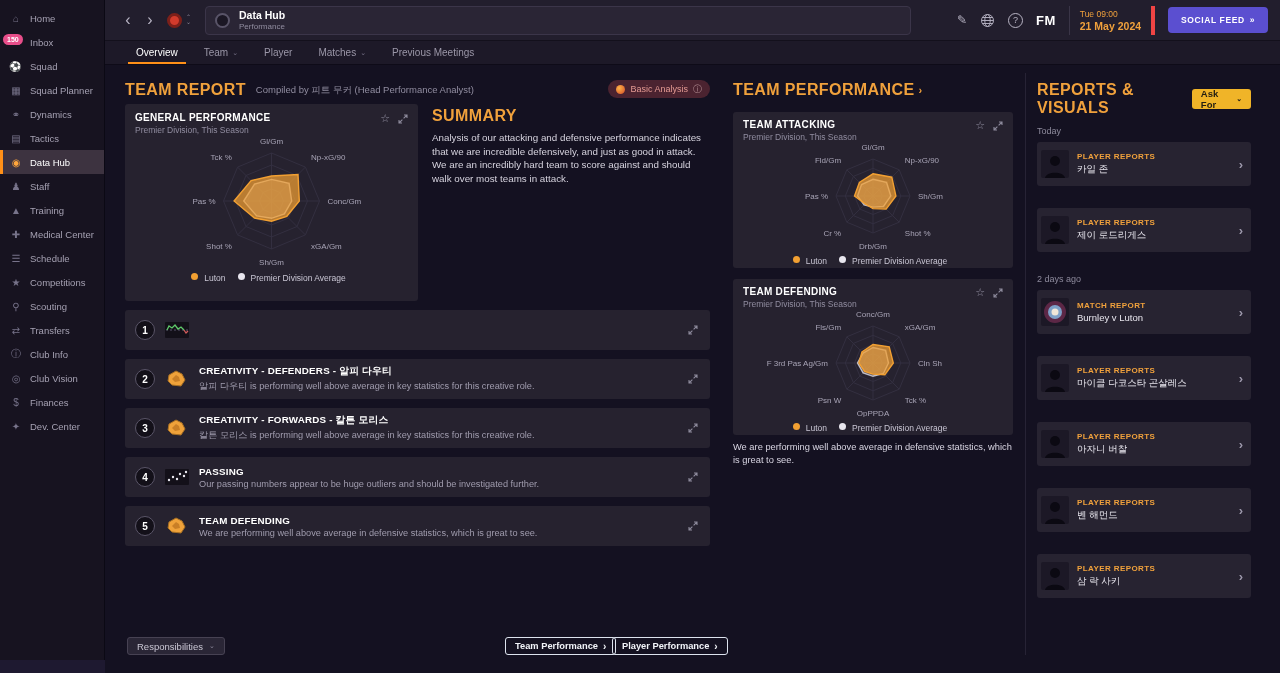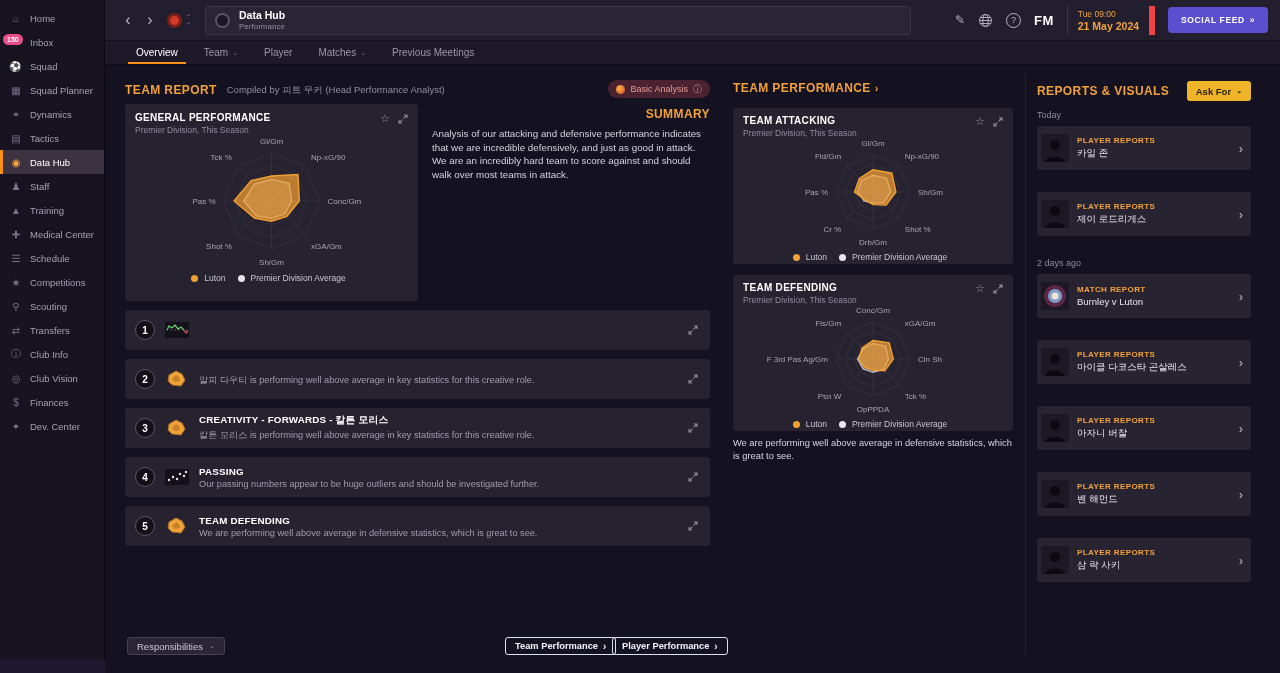--- a/index.html
+++ b/index.html
@@ -22,57 +22,57 @@
   #club-badge { width:15px; height:15px; border-radius:50%; background:#d23b2c; border:3px solid #7c201a; margin-left:6px; cursor:pointer; flex:none; }
   .caret-stack { display:flex; flex-direction:column; align-items:center; margin-left:4px; color:#8d8a9c; font-size:6px; line-height:5px; cursor:pointer; }
   #title-field { margin-left:14px; width:706px; height:29px; background:#2a2535; border:1px solid #3b3549; border-radius:4px; display:flex; align-items:center; padding:0 9px; cursor:pointer; }
   #screen-icon { width:15px; height:15px; border-radius:50%; border:2px solid #595468; background:#1b1724; margin-right:9px; flex:none; }
   #title-texts .t1 { font-size:10.5px; font-weight:bold; color:#fff; }
   #title-texts .t2 { font-size:8px; color:#918da0; margin-top:1px; }
   #topbar-right { margin-left:auto; display:flex; align-items:center; gap:13px; padding-right:12px; }
   .hdr-icon { color:#b8b4c4; font-size:12px; cursor:pointer; }
   .help-circle { width:15px; height:15px; border:1px solid #b8b4c4; border-radius:50%; color:#b8b4c4; font-size:9px; display:flex; align-items:center; justify-content:center; cursor:pointer; }
   #fm-logo { font-size:13px; font-weight:bold; color:#fff; letter-spacing:.5px; cursor:default; }
-  #date-box { border-left:1px solid #3a3547; border-right:6px solid #ef4444; padding:3px 10px; cursor:pointer; }
+  #date-box { border-left:1px solid #3a3547; border-right:4px solid #ef4444; padding:3px 10px; cursor:pointer; }
   #date-box .d1 { font-size:8.5px; color:#f0a13c; }
   #date-box .d2 { font-size:10.5px; color:#f0a13c; font-weight:bold; margin-top:1px; }
   #social-feed-btn { background:#5b4fd0; color:#fff; font-size:8.5px; font-weight:bold; letter-spacing:.6px; border-radius:4px; height:26px; display:flex; align-items:center; gap:5px; padding:0 13px; cursor:pointer; }
 
   
   #tabbar { position:absolute; left:105px; top:41px; width:1175px; height:24px; background:#1d1928; display:flex; padding-left:18px; border-bottom:1px solid #0e0b18; z-index:5; }
   .tab { padding:0 13px; display:flex; align-items:center; gap:4px; font-size:10px; color:#9b97a8; cursor:pointer; position:relative; }
   .tab.selected { color:#fff; }
   .tab.selected::after { content:''; position:absolute; left:5px; right:5px; bottom:0; height:2px; background:#ff9018; }
   .tab .caret { font-size:7px; color:#777288; }
 
   
   #content { position:absolute; left:105px; top:65px; width:1175px; height:608px; }
   #divider { position:absolute; left:920px; top:8px; width:1px; height:582px; background:#272335; }
 
-  .orange-h { color:#f0a13c; font-weight:bold; font-size:12px; letter-spacing:.4px;text-align:right; }
+  .orange-h { color:#f0a13c; font-weight:bold; font-size:16px; letter-spacing:.4px; }
   .panel { background:#26222f; border-radius:3px; }
 
   
   #col-left { position:absolute; left:20px; top:0; width:585px; }
   #report-row { position:relative; margin-top:16px; height:18px; display:flex; align-items:center; gap:10px; }
   #compiled-by { font-size:9.5px; color:#918da0; }
   #basic-analysis { position:absolute; right:0; top:-1px; height:18px; background:#4b2330; border-radius:9px; display:flex; align-items:center; gap:5px; padding:0 8px; cursor:pointer; }
   #basic-analysis .lvl { width:9px; height:9px; border-radius:50%; background:radial-gradient(circle at 35% 35%, #ffb347, #d24b28); }
   #basic-analysis .txt { font-size:9px; color:#e49a93; }
   #basic-analysis .info { font-size:9px; color:#b08a90; }
 
   #left-row { display:flex; margin-top:5px; }
   #general-panel { width:293px; height:197px; padding:8px 10px 6px; flex:none; }
   .panel-head { display:flex; align-items:flex-start; }
   .panel-title { font-size:10px; font-weight:bold; color:#fff; letter-spacing:.3px; }
   .panel-sub { font-size:8.5px; color:#918da0; margin-top:2px; }
   .panel-icons { margin-left:auto; display:flex; gap:8px; align-items:center; color:#8d8a9c; }
   .star-icon { font-size:11px; cursor:pointer; }
   .expand-svg { width:10px; height:10px; cursor:pointer; }
-  .legend { display:flex; justify-content:center; align-items:center; gap:6px; margin-top:2px; }
+  .legend { display:flex; justify-content:center; gap:6px; margin-top:2px; }
   .legend .dot { width:7px; height:7px; border-radius:50%; flex:none; }
   .dot.orange { background:#f2a032; }
   .dot.white { background:#e8e6ee; }
   .legend-label { font-size:8.5px; color:#c9c6d4; margin-right:6px; }
   .radar-label { font-size:8px; fill:#a8a4b6; }
 
   #summary-block { margin-left:14px; margin-top:3px; width:278px; }
   #summary-text { font-size:9.8px; color:#d6d3de; line-height:1.4; margin-top:6px; }
 
   #kf-title { margin-top:14px; }
@@ -323,20 +323,21 @@
               <path d="M6 1h3v3M9 1 5.6 4.4M4 9H1V6M1 9l3.4-3.4" stroke="#8d8a9c" fill="none" stroke-width="1.1"></path>
             </svg></span>
         </div>
         <div class="kf-card">
           <span class="kf-num">2</span>
           <span class="kf-icon"><svg width="22" height="18" viewBox="0 0 20 18">
               <polygon points="10,1 16,4 19,10 15,16 6,15 2,11 3,5" fill="#efa23a" stroke="#a76f22" stroke-width="1"></polygon>
               <polygon points="10,5 13,7 14,11 9,12 6,9" fill="#c97f26"></polygon>
             </svg></span>
           <div>
+            <div class="kf-title">CREATIVITY - DEFENDERS - 알피 다우티</div>
             <div class="kf-desc">알피 다우티 is performing well above average in key statistics for this creative role.</div>
           </div>
           <span class="kf-expand"><svg class="expand-svg" viewBox="0 0 10 10">
               <path d="M6 1h3v3M9 1 5.6 4.4M4 9H1V6M1 9l3.4-3.4" stroke="#8d8a9c" fill="none" stroke-width="1.1"></path>
             </svg></span>
         </div>
         <div class="kf-card">
           <span class="kf-num">3</span>
           <span class="kf-icon"><svg width="22" height="18" viewBox="0 0 20 18">
               <polygon points="10,1 16,4 19,10 15,16 6,15 2,11 3,5" fill="#efa23a" stroke="#a76f22" stroke-width="1"></polygon>

